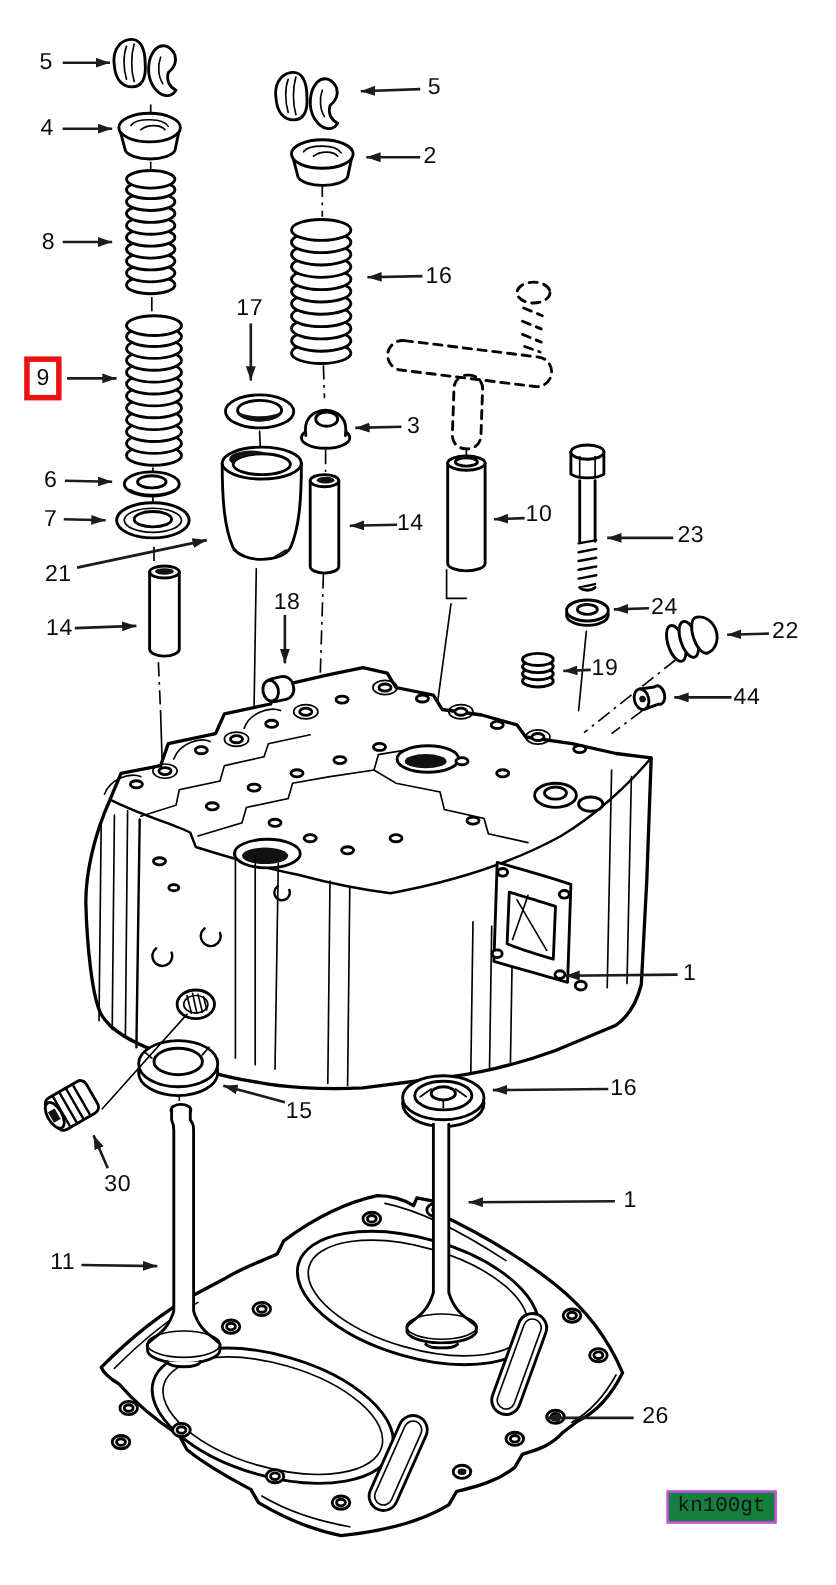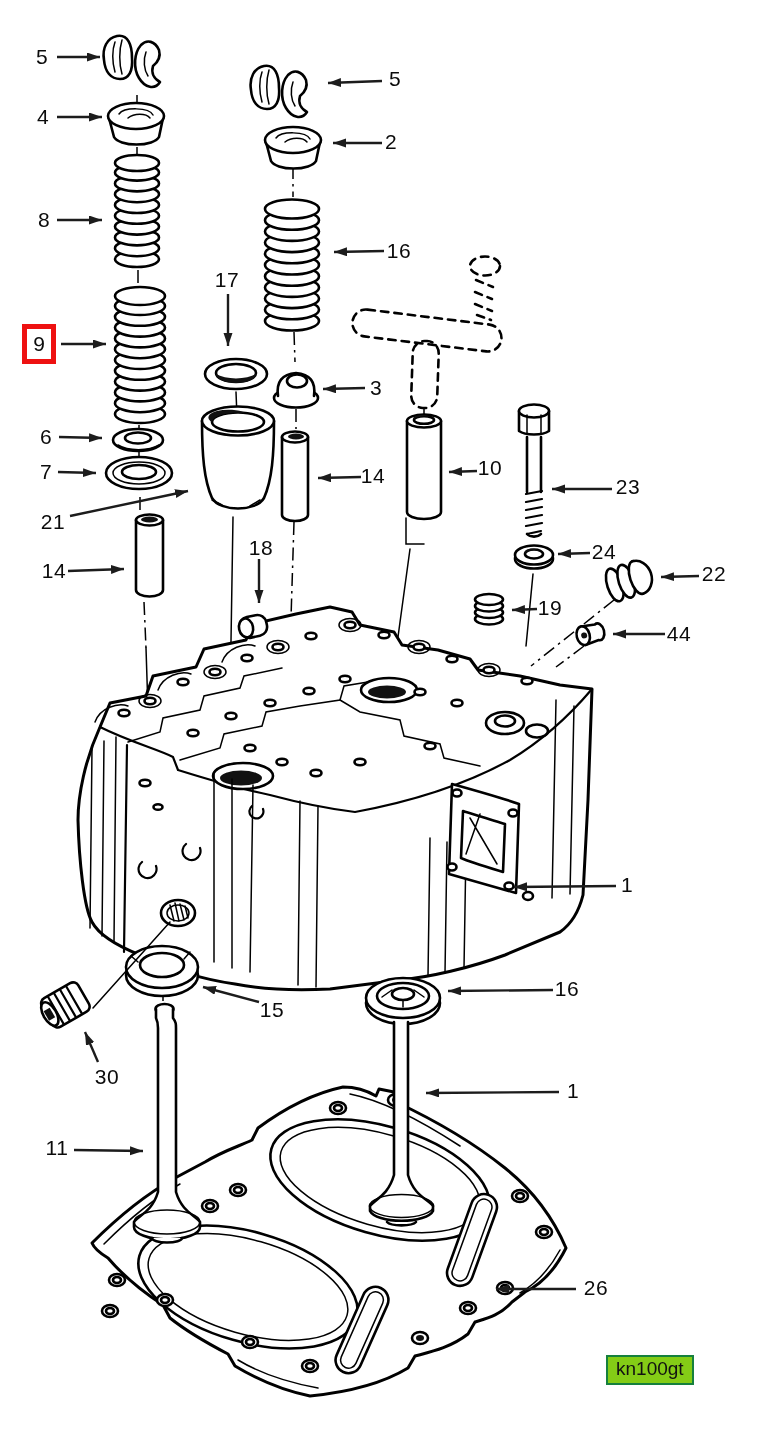--- a/index.html
+++ b/index.html
@@ -5,22 +5,22 @@
   html,body{margin:0;padding:0;background:#fff;}
   #stage{position:relative;width:760px;height:1441px;background:#fff;overflow:hidden;
          font-family:"Liberation Sans",sans-serif;}
   #drawing{position:absolute;left:0;top:0;}
   .co{position:absolute;transform:translate(-50%,-50%);font-size:21px;color:#0b0b0b;
       letter-spacing:0.5px;white-space:nowrap;}
   .hlbox{position:absolute;left:22px;top:324px;width:24px;height:30px;
          border:5px solid #ee1111;background:#fff;display:flex;align-items:center;
          justify-content:center;}
   .hlbox .co-in{font-size:21px;color:#0b0b0b;}
-  .figcode{position:absolute;left:606px;top:1355px;border:2px solid #15803d;background:#84cc16;
-           padding:1px 8px 3px 8px;font-size:19px;color:#111;}
+  .figcode{position:absolute;left:606px;top:1355px;border:2px solid #d946ef;background:#15803d;
+           padding:1px 8px 3px 8px;font-size:19px;color:#111;font-family:Liberation Mono, monospace;}
   
   .p{fill:#fff;stroke:#000;stroke-width:2.6;stroke-linejoin:round;stroke-linecap:round;}
   .pthick{fill:#fff;stroke:#000;stroke-width:3;stroke-linejoin:round;stroke-linecap:round;}
   .ln{fill:none;stroke:#000;stroke-width:2.2;stroke-linecap:round;}
   .thin{fill:none;stroke:#000;stroke-width:1.5;stroke-linecap:round;}
   .dk{fill:#111;stroke:none;}
   .ax{fill:none;stroke:#000;stroke-width:1.5;stroke-dasharray:13 5 2.5 5;}
   .dash{fill:none;stroke:#000;stroke-width:2.6;stroke-dasharray:7.5 6;stroke-linecap:round;stroke-linejoin:round;}
   .ld{stroke:#1c1c1c;stroke-width:2.4;fill:none;marker-end:url(#ah);}
 </style>

